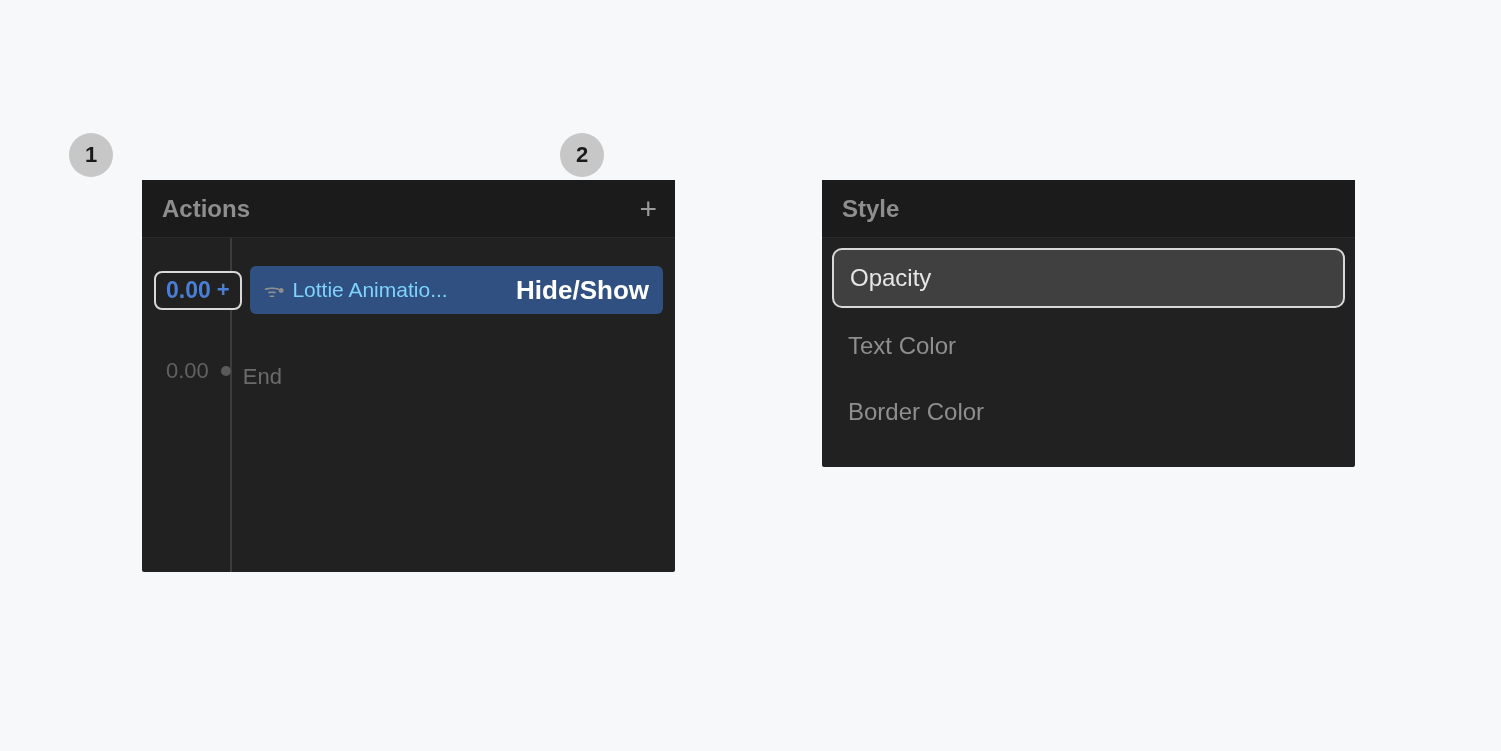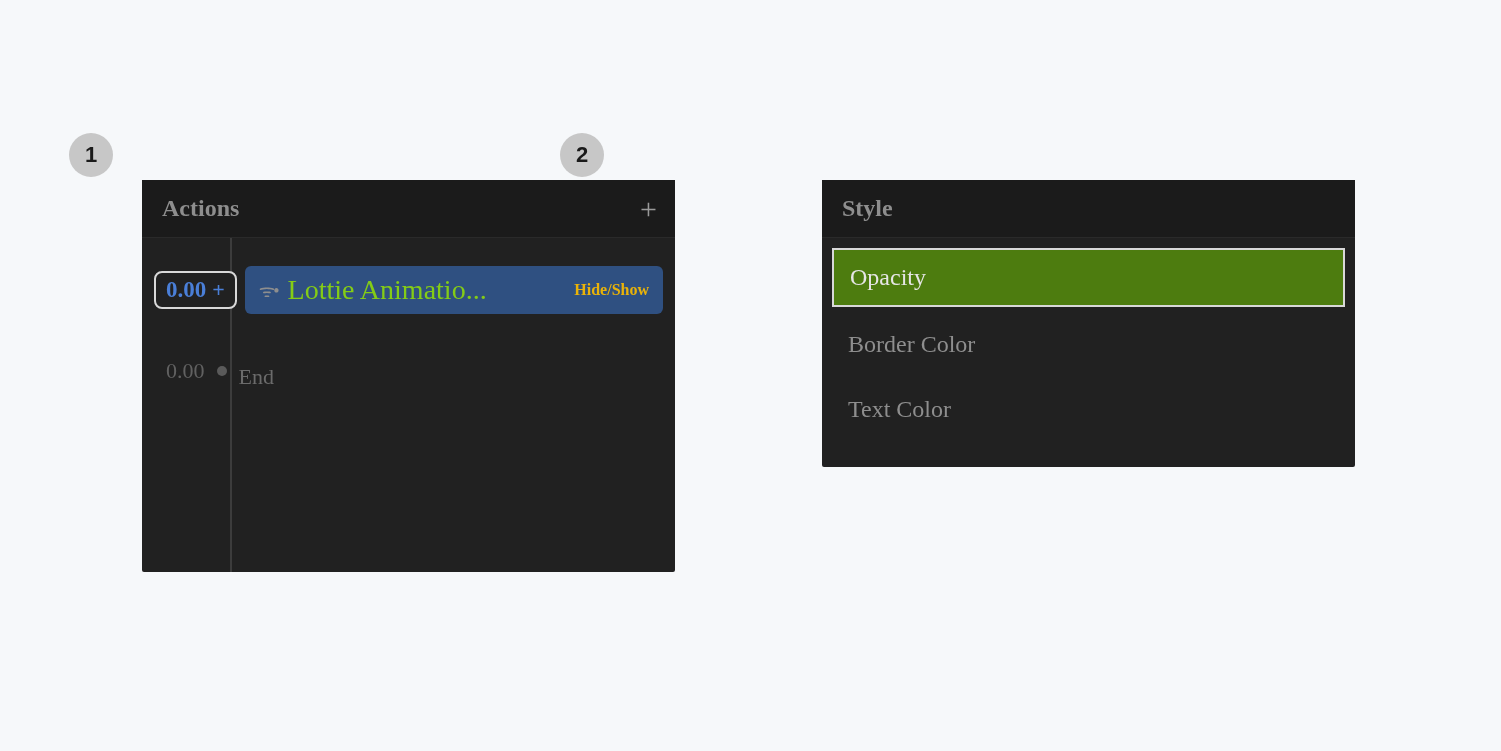--- a/index.html
+++ b/index.html
@@ -22,21 +22,20 @@
   }
   .badge-1 { top: 133px; left: 69px; }
   .badge-2 { top: 133px; left: 560px; }
 
   
   .panel {
     position: absolute;
     background: #212121;
     width: 533px;
     border-radius: 2px;
-    font-family: Liberation Serif, serif;
   }
   .panel-1 { top: 180px; left: 142px; height: 392px; }
   .panel-2 { top: 180px; left: 822px; height: 287px; }
 
   
   .panel-header {
     height: 58px;
     background: #1b1b1b;
     display: flex; align-items: center; justify-content: space-between;
     padding: 0 18px 0 20px;
@@ -66,45 +65,45 @@
   .time-plus { color: #4a7fd8; font-size: 22px; font-weight: 900; }
   .action-pill {
     flex: 1;
     background: #2f5081;
     border-radius: 6px;
     display: flex; align-items: center; gap: 10px;
     padding: 8px 14px;
     height: 48px;
   }
   .lottie-icon { color: #8e8e8e; font-size: 18px; letter-spacing: -2px; }
-  .action-text { color: #84cc16; font-size: 28px; white-space: nowrap; overflow: hidden; text-overflow: ellipsis; }
+  .action-text { color: #7dd3fc; font-size: 21px; white-space: nowrap; overflow: hidden; text-overflow: ellipsis; }
   .action-spacer { flex: 1; }
-  .action-type { color: #eab308; font-size: 16px; font-weight: 700; white-space: nowrap; }
+  .action-type { color: #ffffff; font-size: 26px; font-weight: 700; white-space: nowrap; }
 
   .end-row {
     display: flex; align-items: center; gap: 12px;
     margin-top: 38px; padding-left: 12px;
     position: relative; z-index: 1;
   }
   .end-time { color: #616161; font-size: 22px; font-weight: 500; }
   .end-dot { width: 10px; height: 10px; border-radius: 50%; background: #5a5a5a; }
   .end-label { color: #6b6b6b; font-size: 22px; margin-top: 12px; }
 
   
   .p2-body { padding: 10px 10px 0 10px; }
   .style-item {
     color: #8e8e8e; font-size: 24px;
     padding: 14px 16px;
     border-radius: 8px;
   }
   .style-item.selected {
     color: #e6e6e6;
-    background: #4d7c0f;
+    background: #404040;
     border: 2px solid #d8d8d8;
-    border-radius: 0;
+    border-radius: 10px;
   }
   .style-item + .style-item { margin-top: 10px; }
 </style>
 </head>
 <body>
 
 <div class="badge badge-1">
     <span>1</span>
   </div>
 <div class="badge badge-2">
@@ -139,16 +138,16 @@
     </div>
   </div>
 </div>
 
 <div class="panel panel-2">
   <div class="panel-header">
     <span class="panel-title">Style</span>
   </div>
   <div class="p2-body">
     <div class="style-item selected"><span>Opacity</span></div>
+    <div class="style-item"><span>Text Color</span></div>
     <div class="style-item"><span>Border Color</span></div>
-    <div class="style-item"><span>Text Color</span></div>
   </div>
 </div>
 
 </body></html>

